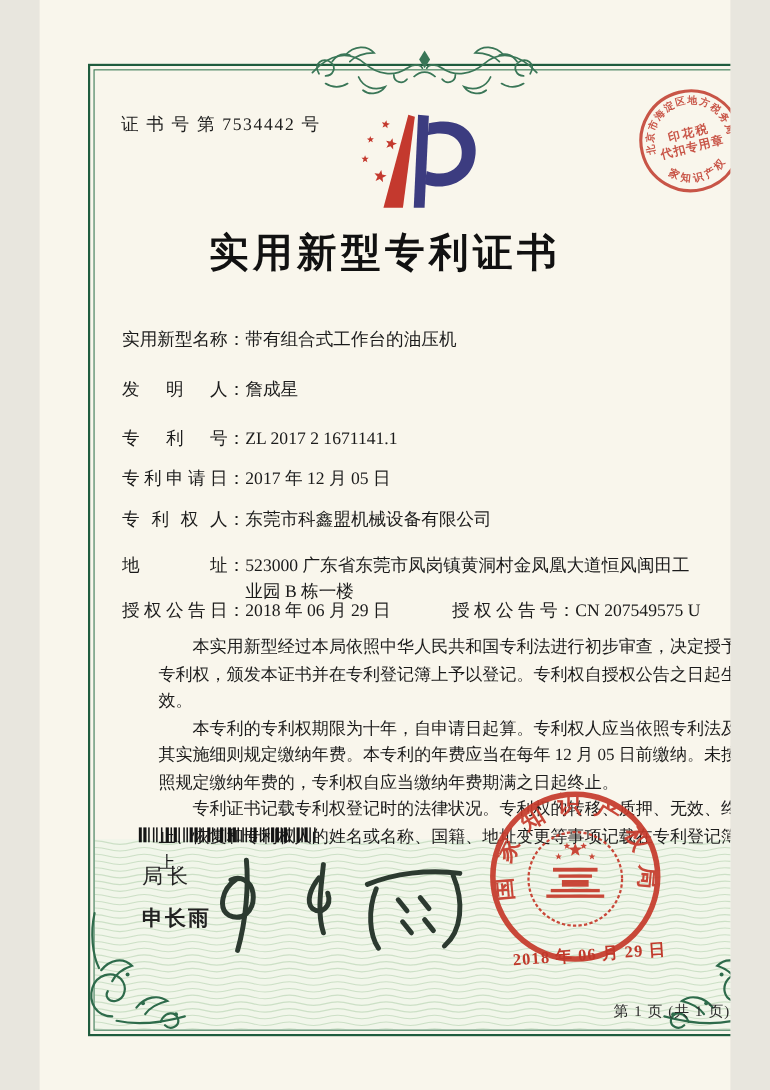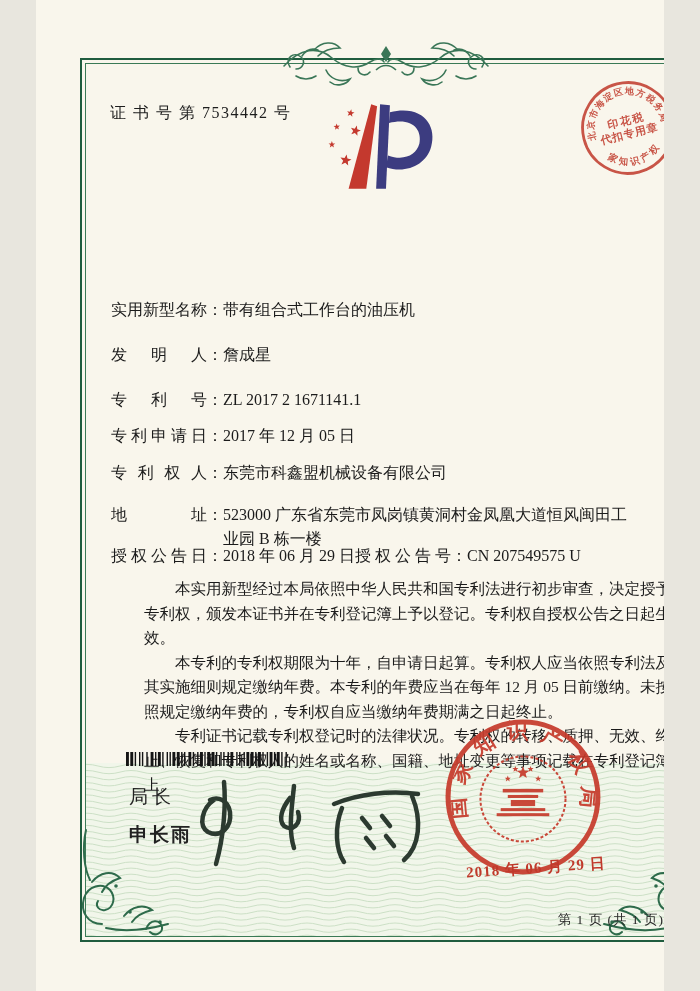--- a/index.html
+++ b/index.html
@@ -19,21 +19,21 @@
   .logo{position:absolute;left:289px;top:102px;width:118px;height:94px;z-index:3;}
   .title{position:absolute;left:0;top:206px;width:100%;text-align:center;font-size:36px;font-weight:bold;letter-spacing:4px;color:#111;z-index:3;}
 
   
   .fields{position:absolute;left:0;top:0;width:100%;z-index:3;color:#1b1b1b;}
   .frow{position:absolute;left:75px;font-size:16px;font-weight:400;line-height:24px;white-space:nowrap;}
   .flabel{display:inline-block;width:96px;text-align:justify;text-align-last:justify;vertical-align:top;}
   .fcolon{display:inline-block;vertical-align:top;}
   .fvalue{display:inline-block;vertical-align:top;white-space:normal;}
   .fvalue.address{width:415px;}
-  .pair2{display:inline-block;}
+  .pair2{display:inline-block;margin-left:56px;}
 
   
   .paras{position:absolute;left:85px;top:577px;width:540px;font-size:15.5px;line-height:24.5px;color:#1b1b1b;z-index:3;margin-left:23px;}
   .paras p{margin:0;text-indent:2em;}
 
   
   .barcode{position:absolute;left:90px;top:752px;width:184px;height:14px;z-index:3;}
 
   
   .sig-title{position:absolute;left:93px;top:784px;font-size:19px;font-weight:400;letter-spacing:4px;color:#222;z-index:3;}
@@ -162,20 +162,21 @@
     <text font-size="9.5" font-weight="bold" fill="#c0392b" letter-spacing="1.5">
       <textPath href="#taxTopArc" startOffset="50%" text-anchor="middle">北京市海淀区地方税务局</textPath>
     </text>
     <text font-size="10" font-weight="bold" fill="#c0392b" letter-spacing="3">
       <textPath href="#taxBotArc" startOffset="50%" text-anchor="middle">国家知识产权局</textPath>
     </text>
     <text x="55" y="51" text-anchor="middle" font-size="11.5" font-weight="bold" fill="#c0392b" letter-spacing="2">印花税</text>
     <text x="55" y="65" text-anchor="middle" font-size="11.5" font-weight="bold" fill="#c0392b" letter-spacing="1">代扣专用章</text>
   </svg>
 
+  <div class="title">实用新型专利证书</div>
 
   <div class="fields">
     <div class="frow" style="top:298px">
       <span class="flabel">实用新型名称</span><span class="fcolon">：</span><span class="fvalue">带有组合式工作台的油压机</span>
     </div>
     <div class="frow" style="top:343px">
       <span class="flabel">发明人</span><span class="fcolon">：</span><span class="fvalue">詹成星</span>
     </div>
     <div class="frow" style="top:388px">
       <span class="flabel">专利号</span><span class="fcolon">：</span><span class="fvalue">ZL 2017 2 1671141.1</span>

